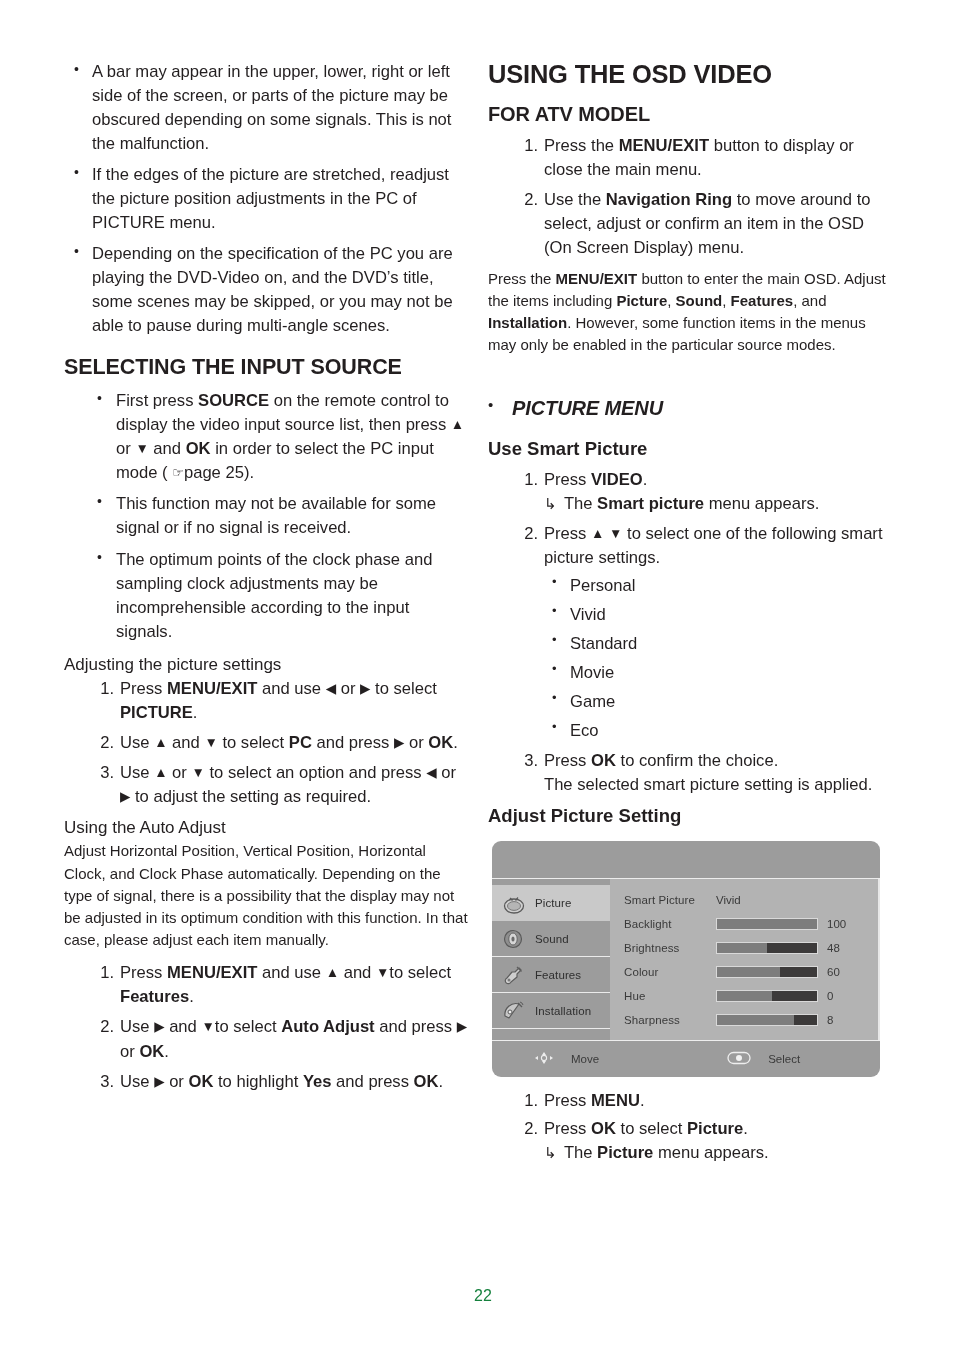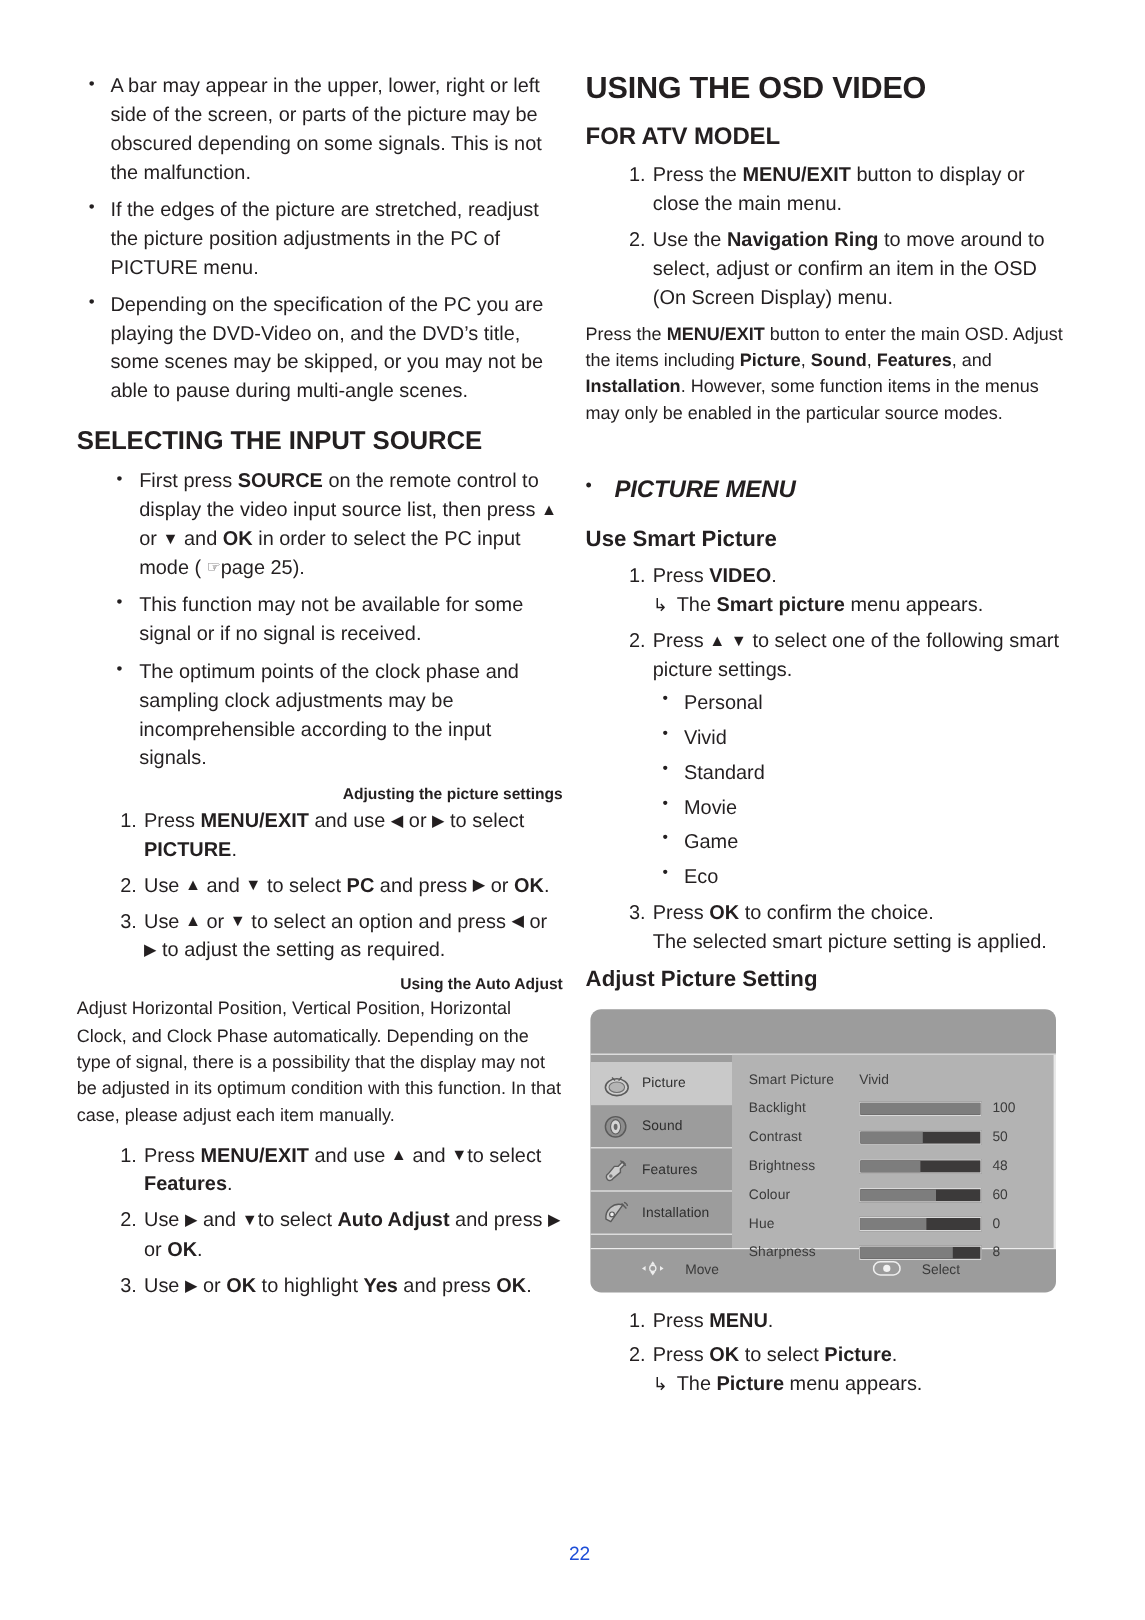--- a/index.html
+++ b/index.html
@@ -44,25 +44,24 @@
     margin: 0 0 8px 0;
     line-height: 1.15;
   }
   .h3 {
     font-size: 18.5px;
     font-weight: bold;
     margin: 0 0 3px 0;
     line-height: 1.2;
   }
   .h-sub {
-    font-size: 13px;
-    font-weight: bold;
+    font-size: 17px;
+    font-weight: normal;
     margin: 0 0 2px 0;
     line-height: 1.25;
-    text-align: right;
   }
   p.body {
     font-size: 15px;
     line-height: 1.48;
     margin: 0 0 4px 0;
   }
   b { font-weight: bold; }
 
   
   ul.dot {
@@ -246,21 +245,21 @@
   .foot-select { margin-left: 128px; }
   .foot-gap { margin-left: 17px; }
 
   .page-num {
     position: absolute;
     left: 12px;
     right: 0;
     top: 1287px;
     text-align: center;
     font-size: 16px;
-    color: #1d4ed8;
+    color: #15803d;
   }
 </style>
 </head>
 <body>
 
 <div class="page">
 
   <div class="col col-left">
 
     <ul class="dot">
@@ -406,27 +405,20 @@
           </div>
 
           <div class="osd-row">
             <span class="osd-label">Backlight</span>
             <span class="osd-bar">
                 <span class="osd-bar-fill" style="width:100%"></span>
               </span>
             <span class="osd-num">100</span>
           </div>
 
-          <div class="osd-row">
-            <span class="osd-label">Contrast</span>
-            <span class="osd-bar">
-                <span class="osd-bar-fill" style="width:52%"></span>
-              </span>
-            <span class="osd-num">50</span>
-          </div>
 
           <div class="osd-row">
             <span class="osd-label">Brightness</span>
             <span class="osd-bar">
                 <span class="osd-bar-fill" style="width:50%"></span>
               </span>
             <span class="osd-num">48</span>
           </div>
 
           <div class="osd-row">

